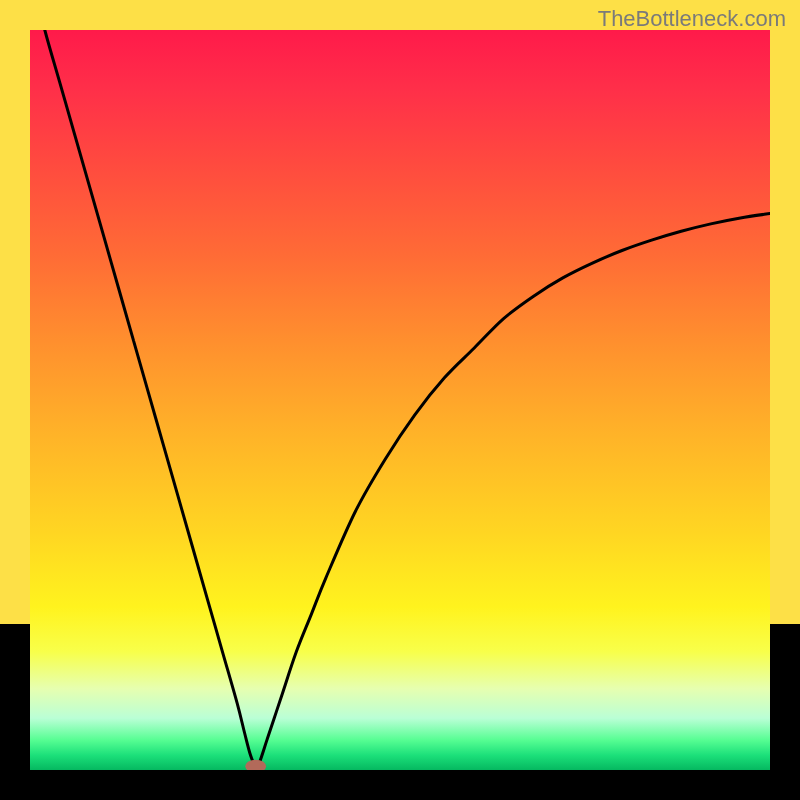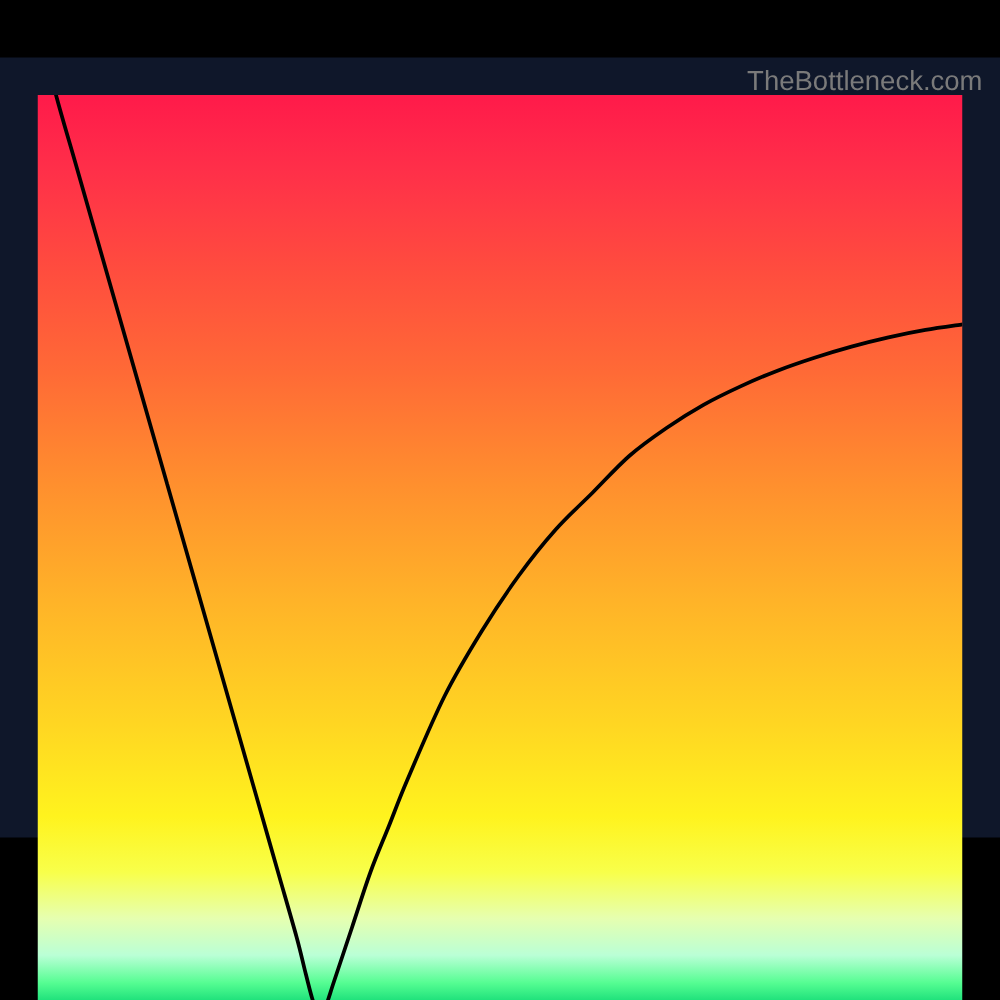--- a/index.html
+++ b/index.html
@@ -1,22 +1,21 @@
 <!DOCTYPE html>
 <html><head>
 <meta charset="utf-8">
 <style>
   * { margin: 0; padding: 0; box-sizing: border-box; }
   html, body { width: 800px; height: 800px; overflow: hidden; background: #000; }
   .outer {
     width: 800px;
     height: 624px;
-    background: #0f172a;
+    background: #fde047;
     position: relative;
-    margin-top: 46px;
   }
   .watermark {
     position: absolute;
     top: 6px;
     right: 14px;
     font-family: Arial, Helvetica, sans-serif;
     font-size: 22px;
     color: #7a7a7a;
     font-weight: 400;
     z-index: 10;

